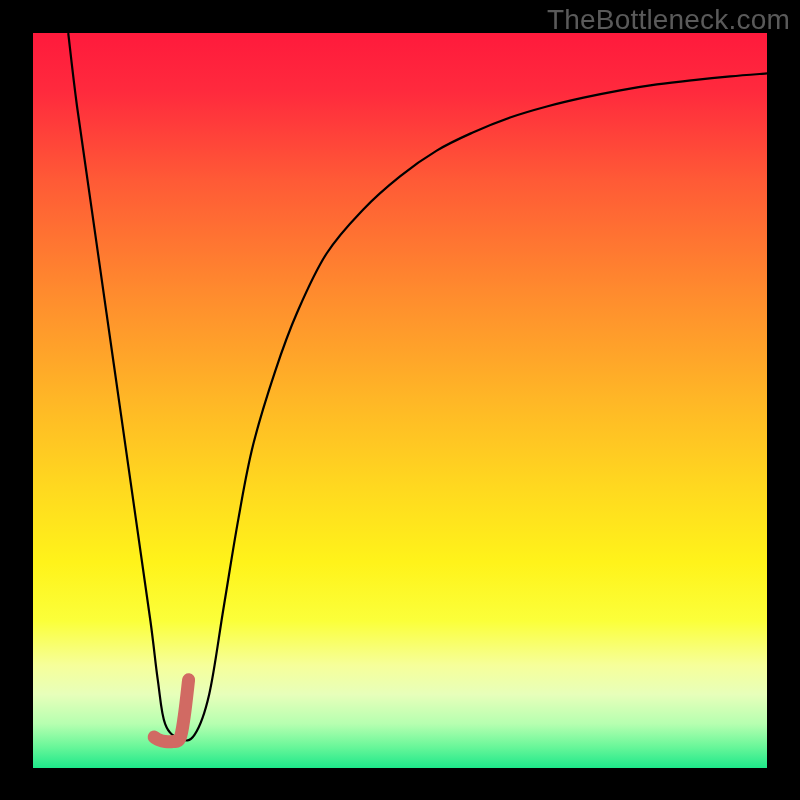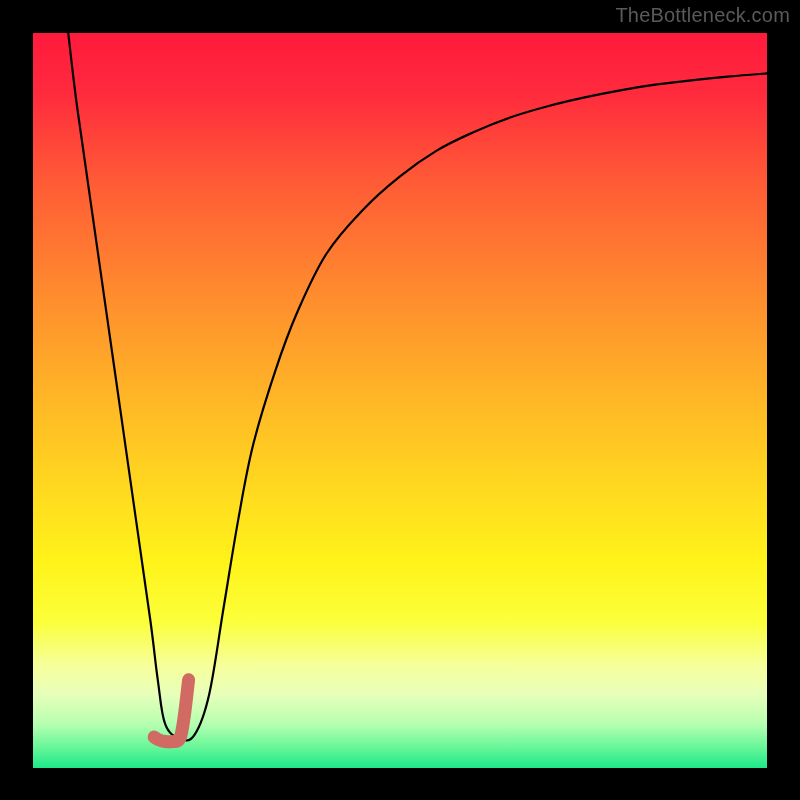--- a/index.html
+++ b/index.html
@@ -13,21 +13,21 @@
     width: 800px;
     height: 800px;
     background: #000;
     position: relative;
   }
   .watermark {
     position: absolute;
     top: 4px;
     right: 10px;
     font-family: Arial, Helvetica, sans-serif;
-    font-size: 20px;
+    font-size: 28px;
     font-weight: 400;
     color: #5a5a5a;
     letter-spacing: 0.2px;
     z-index: 5;
   }
   svg {
     position: absolute;
     left: 0;
     top: 0;
   }

